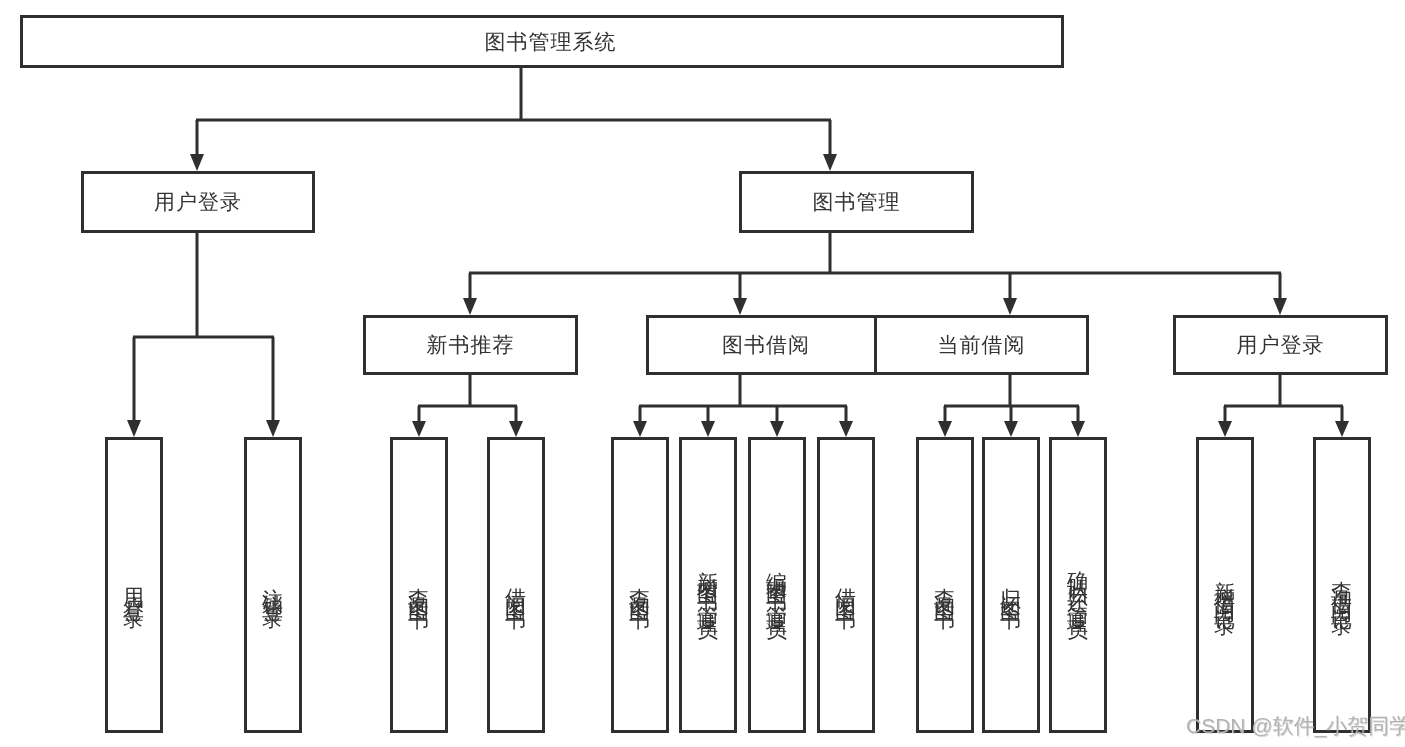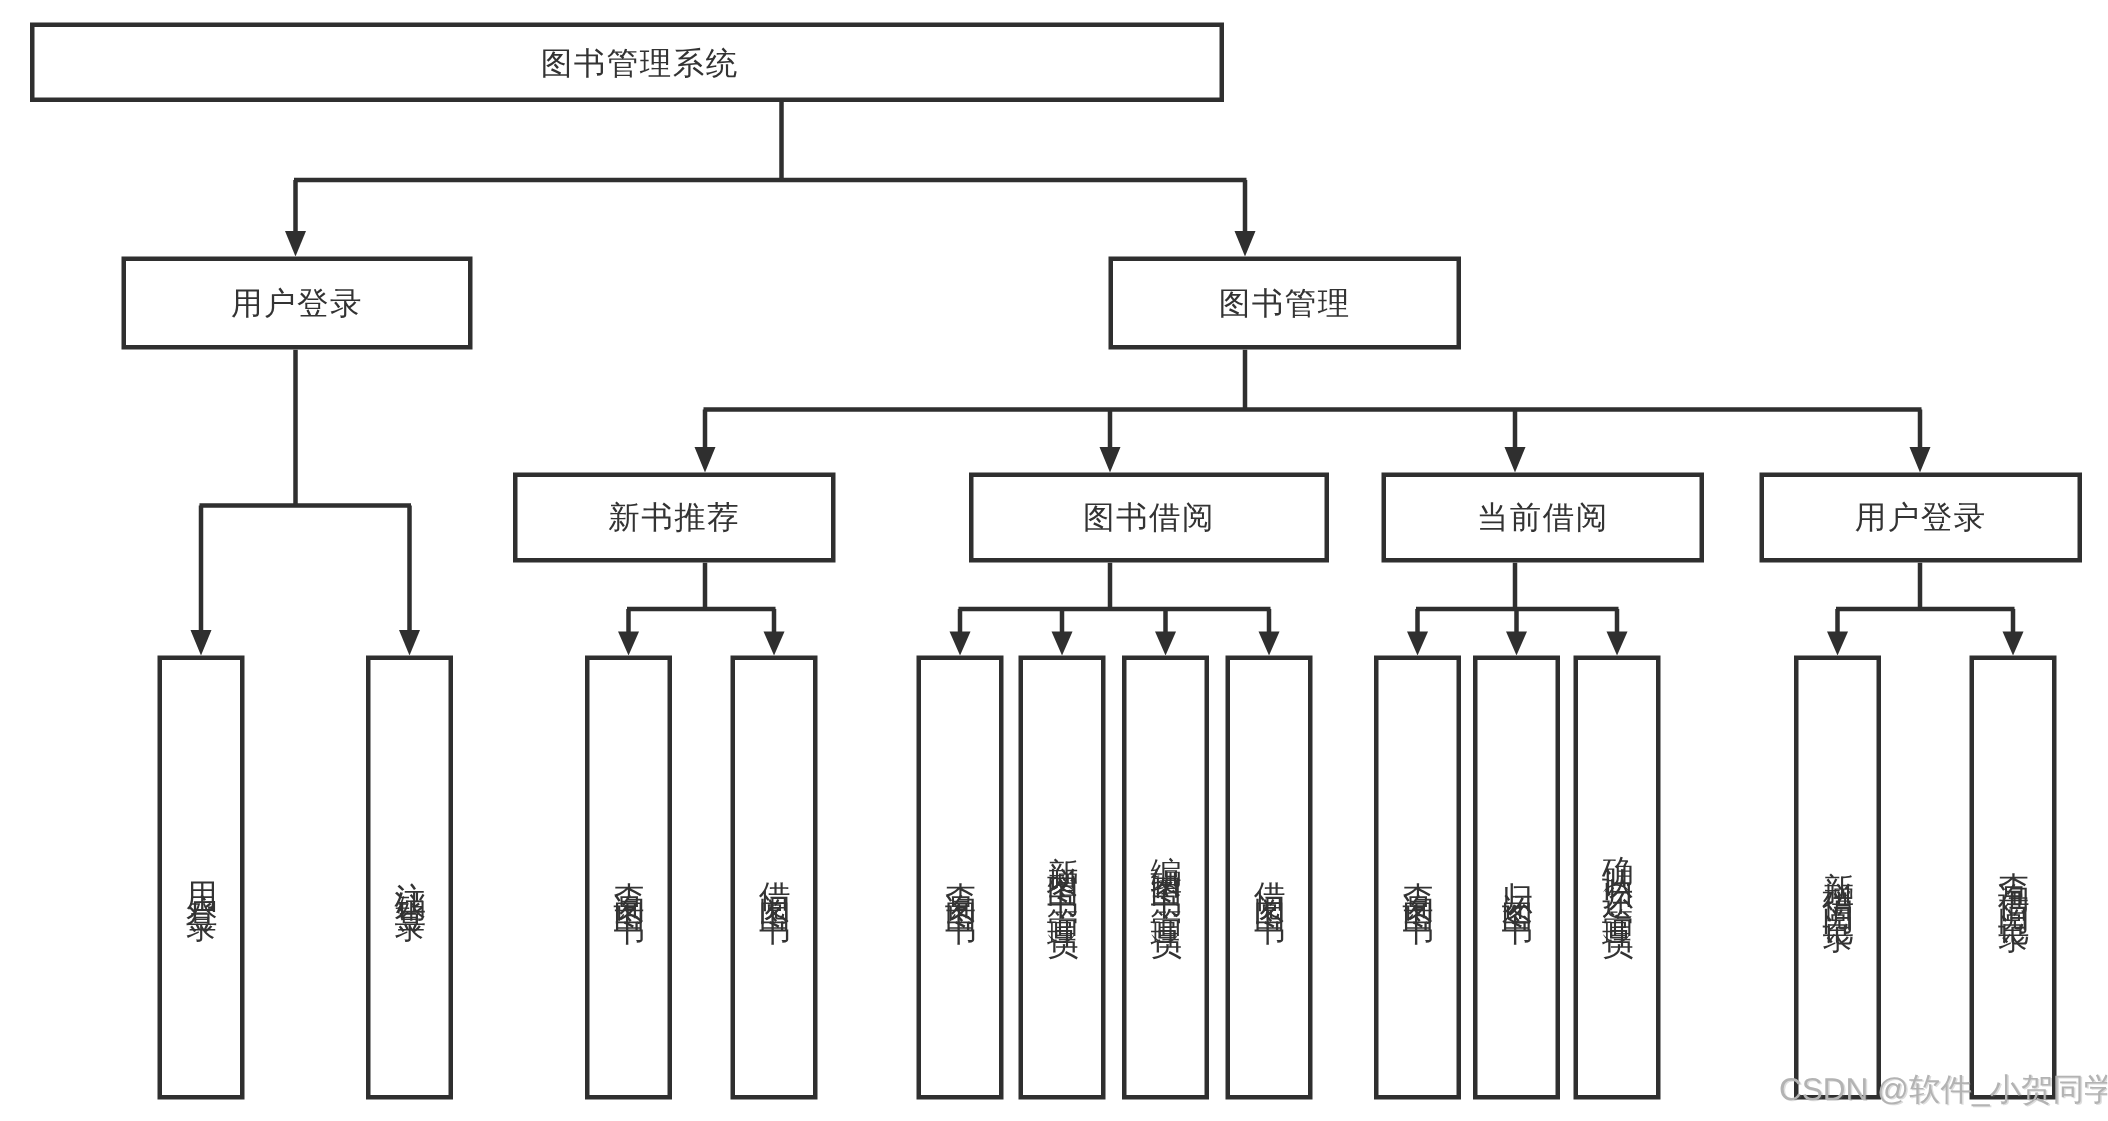--- a/index.html
+++ b/index.html
@@ -88,38 +88,38 @@
       <polygon points="770,421 784,421 777,437"></polygon>
       <polygon points="839,421 853,421 846,437"></polygon>
       <polygon points="938,421 952,421 945,437"></polygon>
       <polygon points="1004,421 1018,421 1011,437"></polygon>
       <polygon points="1071,421 1085,421 1078,437"></polygon>
       <polygon points="1218,421 1232,421 1225,437"></polygon>
       <polygon points="1335,421 1349,421 1342,437"></polygon>
     </g>
   </svg>
 
-  <div class="box" style="left:20px; top:15px; width:796px; height:53px;padding-left:17px;">
+  <div class="box" style="left:20px; top:15px; width:1044px; height:53px;padding-left:17px;">
     <span class="hlabel">图书管理系统</span>
   </div>
 
   <div class="box" style="left:81px; top:171px; width:234px; height:62px;">
     <span class="hlabel">用户登录</span>
   </div>
   <div class="box" style="left:739px; top:171px; width:235px; height:62px;">
     <span class="hlabel">图书管理</span>
   </div>
 
-  <div class="box" style="left:342px; top:315px; width:215px; height:60px;">
+  <div class="box" style="left:363px; top:315px; width:215px; height:60px;">
     <span class="hlabel">新书推荐</span>
   </div>
   <div class="box" style="left:633px; top:315px; width:240px; height:60px;margin-left:13px;">
     <span class="hlabel">图书借阅</span>
   </div>
-  <div class="box" style="left:921px; top:315px; width:215px; height:60px;">
+  <div class="box" style="left:874px; top:315px; width:215px; height:60px;">
     <span class="hlabel">当前借阅</span>
   </div>
   <div class="box" style="left:1173px; top:315px; width:215px; height:60px;">
     <span class="hlabel">用户登录</span>
   </div>
 
   <div class="box" style="left:105px; top:437px; width:58px; height:296px;">
     <span class="vlabel">用户登录</span>
   </div>
   <div class="box" style="left:244px; top:437px; width:58px; height:296px;">

